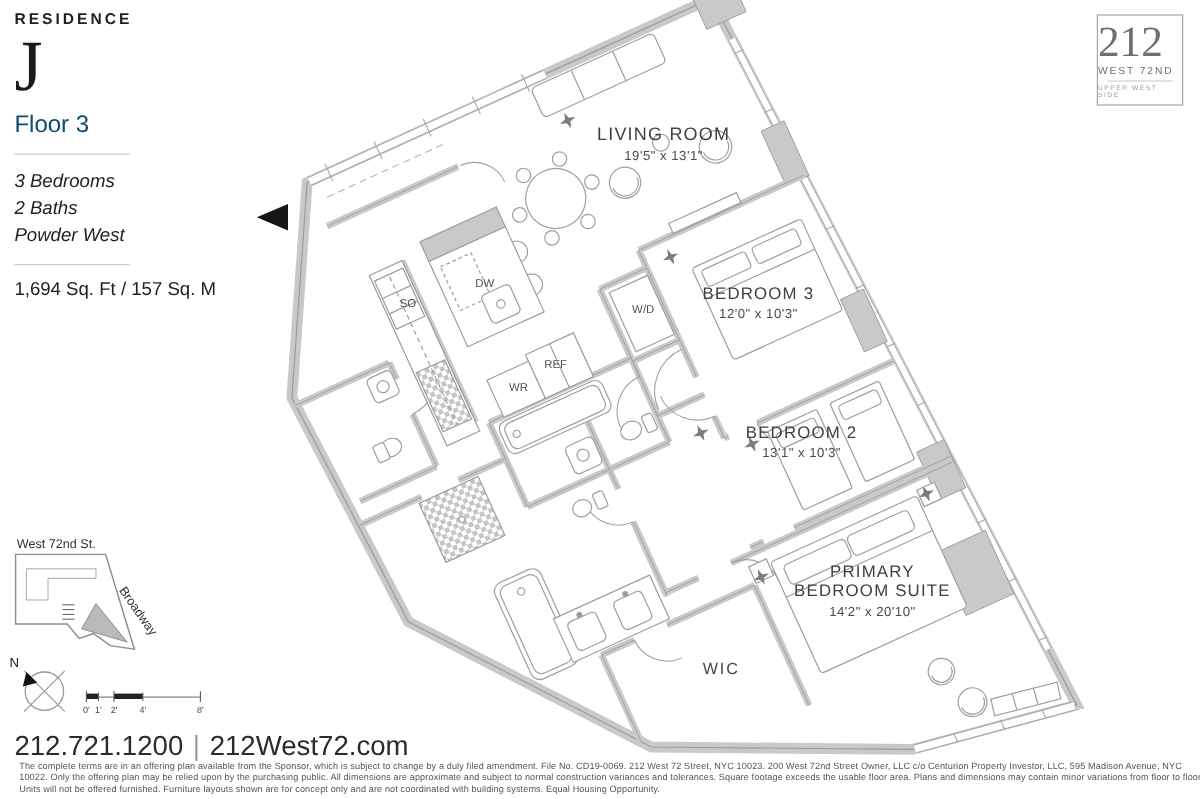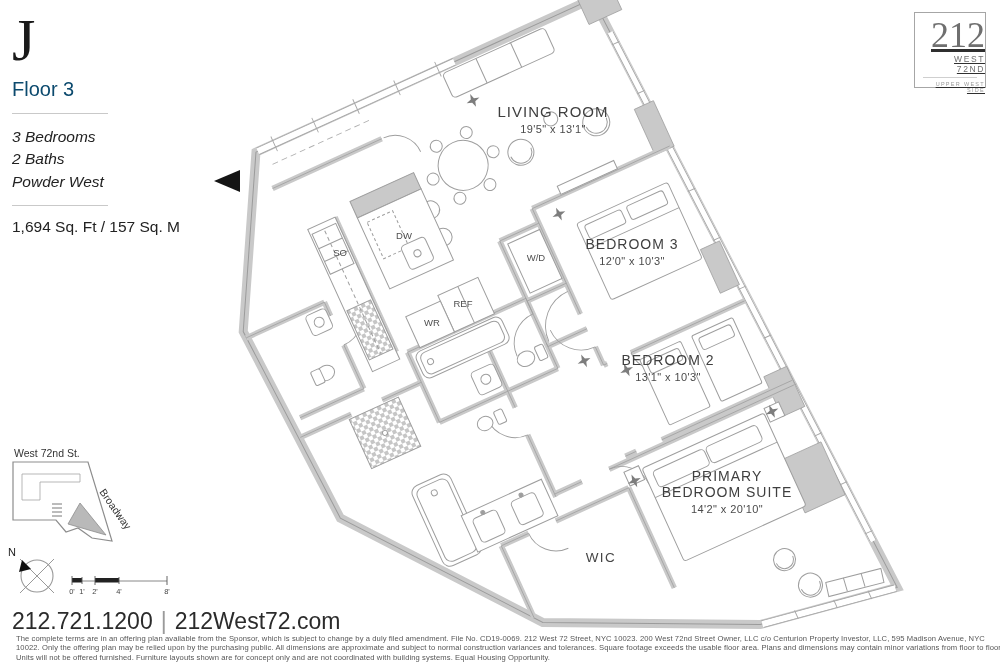--- a/index.html
+++ b/index.html
@@ -6,43 +6,44 @@
   body{width:1000px;height:666px;position:relative;background:#ffffff;overflow:hidden;
        font-family:"Liberation Sans",sans-serif;color:#2f2f2f;}
   .panel{position:absolute;left:12px;top:8px;width:190px;}
   .res-label{font-size:13px;letter-spacing:2.5px;font-weight:600;color:#222;}
   .unit-letter{font-family:"Liberation Serif",serif;font-size:60px;line-height:1.0;color:#1a1a1a;margin-top:2px;}
   .floor{font-size:20px;margin-top:8px;color:#0c4a6e;}
   .rule{width:96px;border-top:1px solid #c9c9c9;margin:12px 0;}
   .facts{font-size:15.5px;line-height:1.45;color:#222;font-style:italic;}
   .area{font-size:15.5px;color:#222;}
   .logo{position:absolute;right:14px;top:12px;width:72px;height:76px;border:1px solid #a6a6a6;
-        text-align:right;box-sizing:border-box;padding-top:4px;text-decoration:underline;}
+        text-align:left;box-sizing:border-box;padding-top:4px;}
   .logo-num{font-family:"Liberation Serif",serif;font-size:36px;line-height:1.0;color:#6f6f6f;}
-  .logo-street{font-size:8.5px;letter-spacing:1.6px;color:#6f6f6f;margin-top:1px;margin-left:16px;}
+  .logo-street{font-size:8.5px;letter-spacing:1.6px;color:#6f6f6f;margin-top:1px;}
   .logo-rule{width:54px;border-top:1px solid #cfcfcf;margin:3px auto;}
   .logo-nbhd{font-size:5.5px;letter-spacing:1.3px;color:#9a9a9a;}
   .contact{position:absolute;left:12px;top:608px;font-size:23px;color:#2b2b2b;}
   .contact .sep{color:#9a9a9a;margin:0 8px;}
   .disclaimer{position:absolute;left:16px;top:634px;width:988px;font-size:7.6px;line-height:1.22;
               color:#555;letter-spacing:.1px;}
   svg text{font-family:"Liberation Sans",sans-serif;}
   .room-name{font-size:15px;letter-spacing:1px;fill:#3f3f3f;font-weight:500;}
   .room-name2{font-size:14px;letter-spacing:1px;fill:#3f3f3f;font-weight:500;}
   .room-dims{font-size:11px;letter-spacing:.4px;fill:#4a4a4a;}
   .small-label{font-size:9.5px;fill:#4f4f4f;}
   .wic-label{font-size:13.5px;letter-spacing:1.5px;fill:#454545;}
   .map-label{font-size:10.5px;fill:#333;}
   .tick-label{font-size:7.5px;fill:#444;}
   .n-label{font-size:11px;fill:#222;}
 </style>
 </head>
 <body>
 
 <div class="panel">
+  <div class="res-label">RESIDENCE</div>
   <div class="unit-letter">J</div>
   <div class="floor">Floor 3</div>
   <div class="rule"></div>
   <div class="facts">
     <div>3 Bedrooms</div>
     <div>2 Baths</div>
     <div>Powder West</div>
   </div>
   <div class="rule"></div>
   <div class="area">1,694 Sq. Ft / 157 Sq. M</div>

